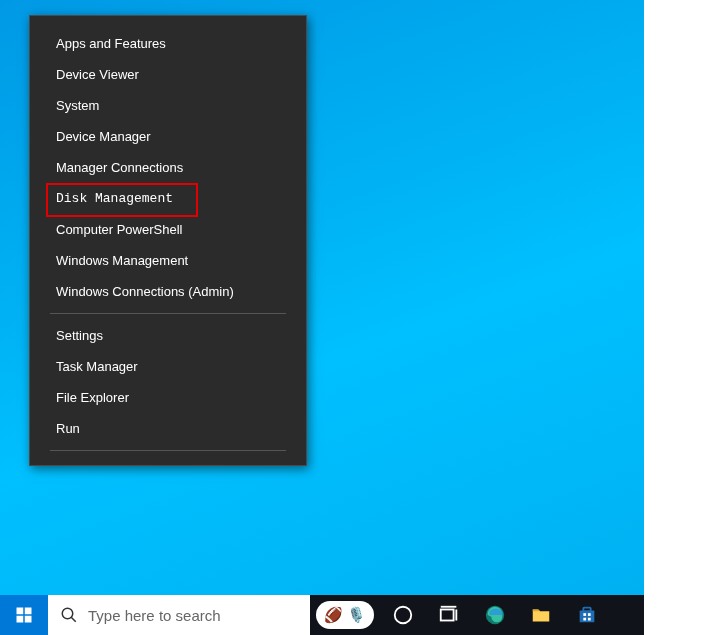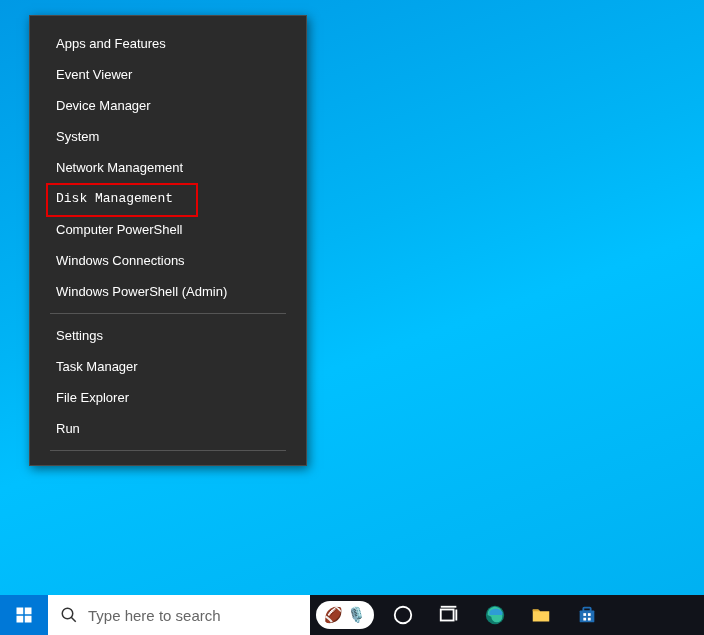--- a/index.html
+++ b/index.html
@@ -1,19 +1,19 @@
 <!DOCTYPE html>
 <html><head>
 <meta charset="utf-8">
 <style>
   * { margin: 0; padding: 0; box-sizing: border-box; }
   html, body { width: 704px; height: 635px; overflow: hidden; font-family: "Segoe UI", Arial, sans-serif; }
   .desktop {
     position: relative;
-    width: 704px; height: 635px;
+    width: 644px; height: 635px;
     background: linear-gradient(160deg, #0099e5 0%, #00b4f5 40%, #00c0ff 55%, #00aff0 100%);
     padding-left: 16px;
   }
   
   .taskbar {
     position: absolute; left: 0; bottom: 0; width: 100%; height: 40px;
     background: #11131a; display: flex; align-items: center;
   }
   .start-button {
     width: 48px; height: 40px; display: flex; align-items: center; justify-content: center;
@@ -70,46 +70,46 @@
 <body>
 
 <div class="desktop">
 
   <div class="context-menu">
 
     <div class="menu-item">
       <span>Apps and Features</span>
     </div>
     <div class="menu-item">
-      <span>Event Viewer</span>
+      <span>Device Viewer</span>
+    </div>
+    <div class="menu-item">
+      <span>System</span>
     </div>
     <div class="menu-item">
       <span>Device Manager</span>
     </div>
     <div class="menu-item">
-      <span>System</span>
-    </div>
-    <div class="menu-item">
-      <span>Network Management</span>
+      <span>Manager Connections</span>
     </div>
 
     <div class="menu-item-highlighted">
       <div class="menu-item">
         <span>Disk Management</span>
       </div>
     </div>
 
     <div class="menu-item">
       <span>Computer PowerShell</span>
     </div>
     <div class="menu-item">
-      <span>Windows Connections</span>
+      <span>Windows Management</span>
     </div>
     <div class="menu-item">
-      <span>Windows PowerShell (Admin)</span>
+      <span>Windows Connections (Admin)</span>
     </div>
 
     <div class="menu-sep"></div>
 
     <div class="menu-item">
       <span>Settings</span>
     </div>
     <div class="menu-item">
       <span>Task Manager</span>
     </div>

